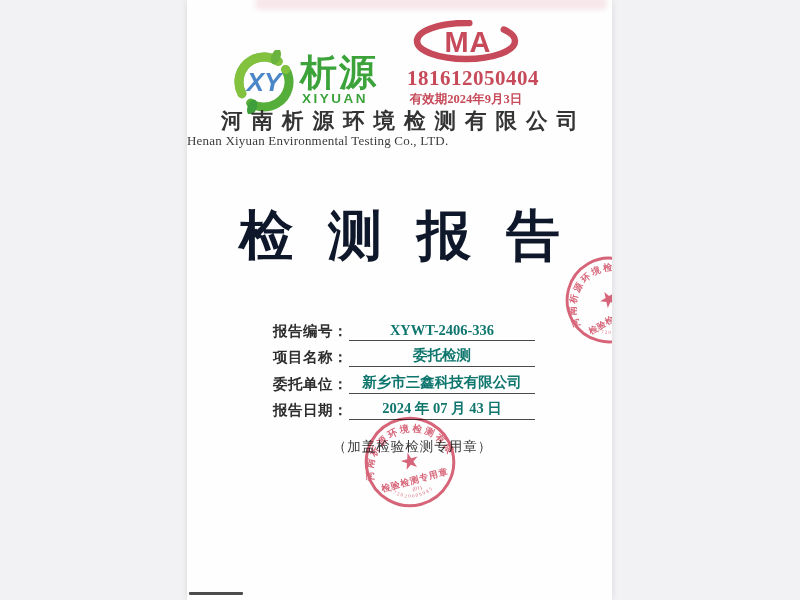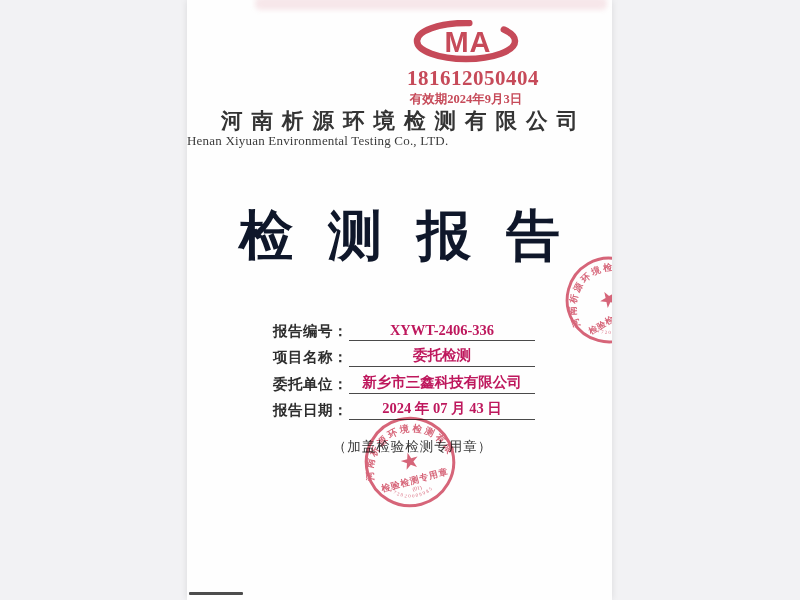--- a/index.html
+++ b/index.html
@@ -62,21 +62,21 @@
     letter-spacing:35px;margin-right:-35px;white-space:nowrap;
   }
   
   .form{position:absolute;left:86px;top:314px;width:262px;}
   .form-row{display:flex;align-items:flex-end;height:26.5px;}
   .form-label{
     width:76px;font-size:14.5px;color:#2e2e2e;font-weight:700;
     letter-spacing:.5px;white-space:nowrap;flex:none;
   }
   .form-value{
-    flex:1;text-align:center;font-size:14.5px;font-weight:700;color:#be185d;
+    flex:1;text-align:center;font-size:14.5px;font-weight:700;color:#0f766e;
     border-bottom:1.2px solid #4a4a4a;padding-bottom:1px;white-space:nowrap;
   }
   
   .seal-note{
     position:absolute;left:0;right:0;top:438px;text-align:center;
     padding-left:26px;font-size:13.5px;color:#3a3a3a;letter-spacing:1px;
   }
   
   .seal{position:absolute;mix-blend-mode:multiply;opacity:.92;}
   .seal-bottom{left:176px;top:415px;transform:rotate(-15deg);}
@@ -89,20 +89,33 @@
   }
 </style>
 </head>
 <body>
 
 <div class="canvas">
   <div class="page">
 
     <div class="ghost"></div>
 
+    <div class="logo-wrap">
+      <svg class="logo-swoosh" width="66" height="64" viewBox="0 0 66 64">
+        <g transform="rotate(-30 33 32)">
+          <circle cx="33" cy="32" r="25" fill="none" stroke="#55ae3a" stroke-width="9" stroke-dasharray="66 13 66 13" stroke-linecap="round"></circle>
+          <circle cx="33" cy="32" r="25" fill="none" stroke="#8cc63f" stroke-width="9" stroke-dasharray="0 79 66 13" stroke-linecap="round" opacity=".85"></circle>
+          <ellipse cx="56" cy="16" rx="8" ry="4.5" fill="#6ab33e" transform="rotate(-40 56 16)"></ellipse>
+          <ellipse cx="10" cy="48" rx="8" ry="4.5" fill="#3f9e3c" transform="rotate(-40 10 48)"></ellipse>
+        </g>
+        <text x="33" y="41" text-anchor="middle" font-size="26" font-weight="bold" font-style="italic" fill="#4a86c8" font-family="Liberation Sans, DejaVu Sans, sans-serif">XY</text>
+      </svg>
+      <div class="logo-cn">析源</div>
+      <div class="logo-en">XIYUAN</div>
+    </div>
 
     <div class="cma">
       <svg width="108" height="44" viewBox="0 0 108 44">
         <ellipse cx="54" cy="21" rx="49" ry="18" fill="none" stroke="#c64a59" stroke-width="6.5" stroke-linecap="round" stroke-dasharray="187 35" stroke-dashoffset="-204.5"></ellipse>
         <text x="56" y="32" text-anchor="middle" font-size="29" font-weight="bold" fill="#c64a59" font-family="Liberation Sans, DejaVu Sans, sans-serif" letter-spacing="1">MA</text>
       </svg>
       <div class="cma-number">181612050404</div>
       <div class="cma-validity">有效期2024年9月3日</div>
     </div>
 

